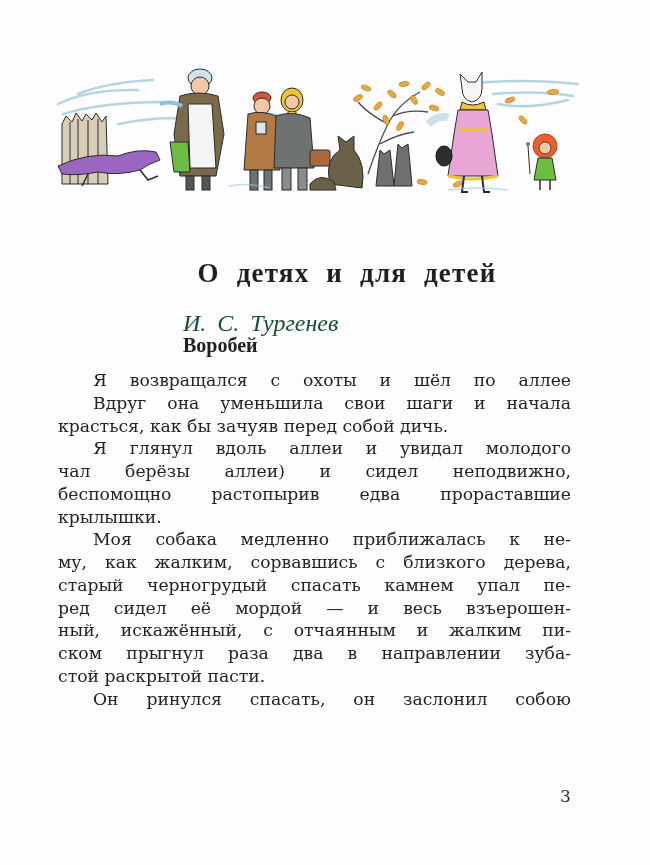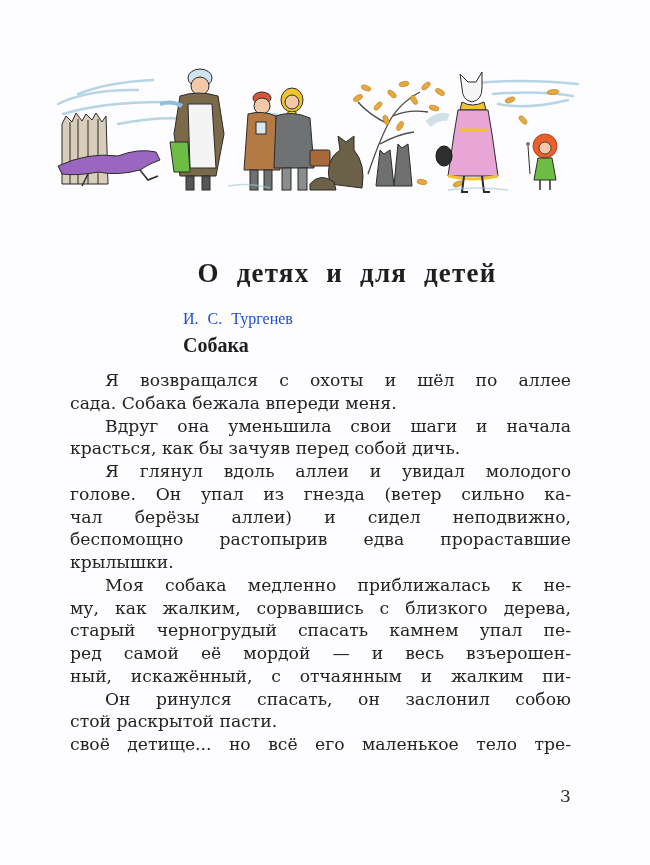--- a/index.html
+++ b/index.html
@@ -19,35 +19,35 @@
       position: absolute; left: 0; width: 650px; top: 258px;
       text-align: center;
       font-family: "Liberation Serif", "DejaVu Serif", serif;
       font-weight: bold; font-size: 27px; letter-spacing: 1.2px; word-spacing: 9px;
       color: #1f1f1f;
       padding-left: 44px; box-sizing: border-box;
     }
     .author {
       position: absolute; left: 183px; top: 310px;
       font-family: "Liberation Serif", "DejaVu Serif", serif;
-      font-size: 16px; word-spacing: 5px; color: #1d4ed8;
+      font-style: italic; font-size: 24px; word-spacing: 5px; color: #14532d;
     }
     .story-title {
       position: absolute; left: 183px; top: 334px;
       font-family: "Liberation Serif", "DejaVu Serif", serif;
       font-weight: bold; font-size: 20px; color: #1f1f1f;
     }
     .body-text {
       position: absolute; left: 58px; top: 369px; width: 513px;
       font-family: "DejaVu Serif", "Liberation Serif", serif;
       font-size: 17.2px; line-height: 22.76px;
     }
     .line {
       display: block; height: 22.76px; white-space: nowrap;
-      text-align: justify; text-align-last: justify; margin-left: 12px;
+      text-align: justify; text-align-last: justify;
     }
     .line.indent { padding-left: 35px; }
     .line.last { text-align-last: left; }
     .page-number {
       position: absolute; left: 560px; top: 786px;
       font-family: "DejaVu Serif", "Liberation Serif", serif;
       font-size: 17px; color: #2a2a2a;
     }
   </style>
 </head>
@@ -160,35 +160,33 @@
 
     <g stroke="#9cc6da" stroke-width="1.5" fill="none" opacity="0.6">
       <path d="M180 122 Q200 118 222 124"></path>
       <path d="M400 126 Q430 122 460 126"></path>
     </g>
   </svg>
 </div>
 
 <div class="section-title">О детях и для детей</div>
 <div class="author">И. С. Тургенев</div>
-<div class="story-title">Собака</div>
+<div class="story-title">Воробей</div>
 
 <div class="body-text">
   <span class="line indent">Я возвращался с охоты и шёл по аллее</span>
-  <span class="line last">сада. Собака бежала впереди меня.</span>
   <span class="line indent">Вдруг она уменьшила свои шаги и начала</span>
   <span class="line last">красться, как бы зачуяв перед собой дичь.</span>
   <span class="line indent">Я глянул вдоль аллеи и увидал молодого</span>
-  <span class="line">голове. Он упал из гнезда (ветер сильно ка-</span>
   <span class="line">чал берёзы аллеи) и сидел неподвижно,</span>
   <span class="line">беспомощно растопырив едва прораставшие</span>
   <span class="line last">крылышки.</span>
   <span class="line indent">Моя собака медленно приближалась к не-</span>
   <span class="line">му, как жалким, сорвавшись с близкого дерева,</span>
   <span class="line">старый черногрудый спасать камнем упал пе-</span>
-  <span class="line">ред самой её мордой — и весь взъерошен-</span>
+  <span class="line">ред сидел её мордой — и весь взъерошен-</span>
   <span class="line">ный, искажённый, с отчаянным и жалким пи-</span>
+  <span class="line">ском прыгнул раза два в направлении зуба-</span>
+  <span class="line last">стой раскрытой пасти.</span>
   <span class="line indent">Он ринулся спасать, он заслонил собою</span>
-  <span class="line last">стой раскрытой пасти.</span>
-  <span class="line">своё детище... но всё его маленькое тело тре-</span>
 </div>
 
 <div class="page-number">3</div>
 
 </body></html>

